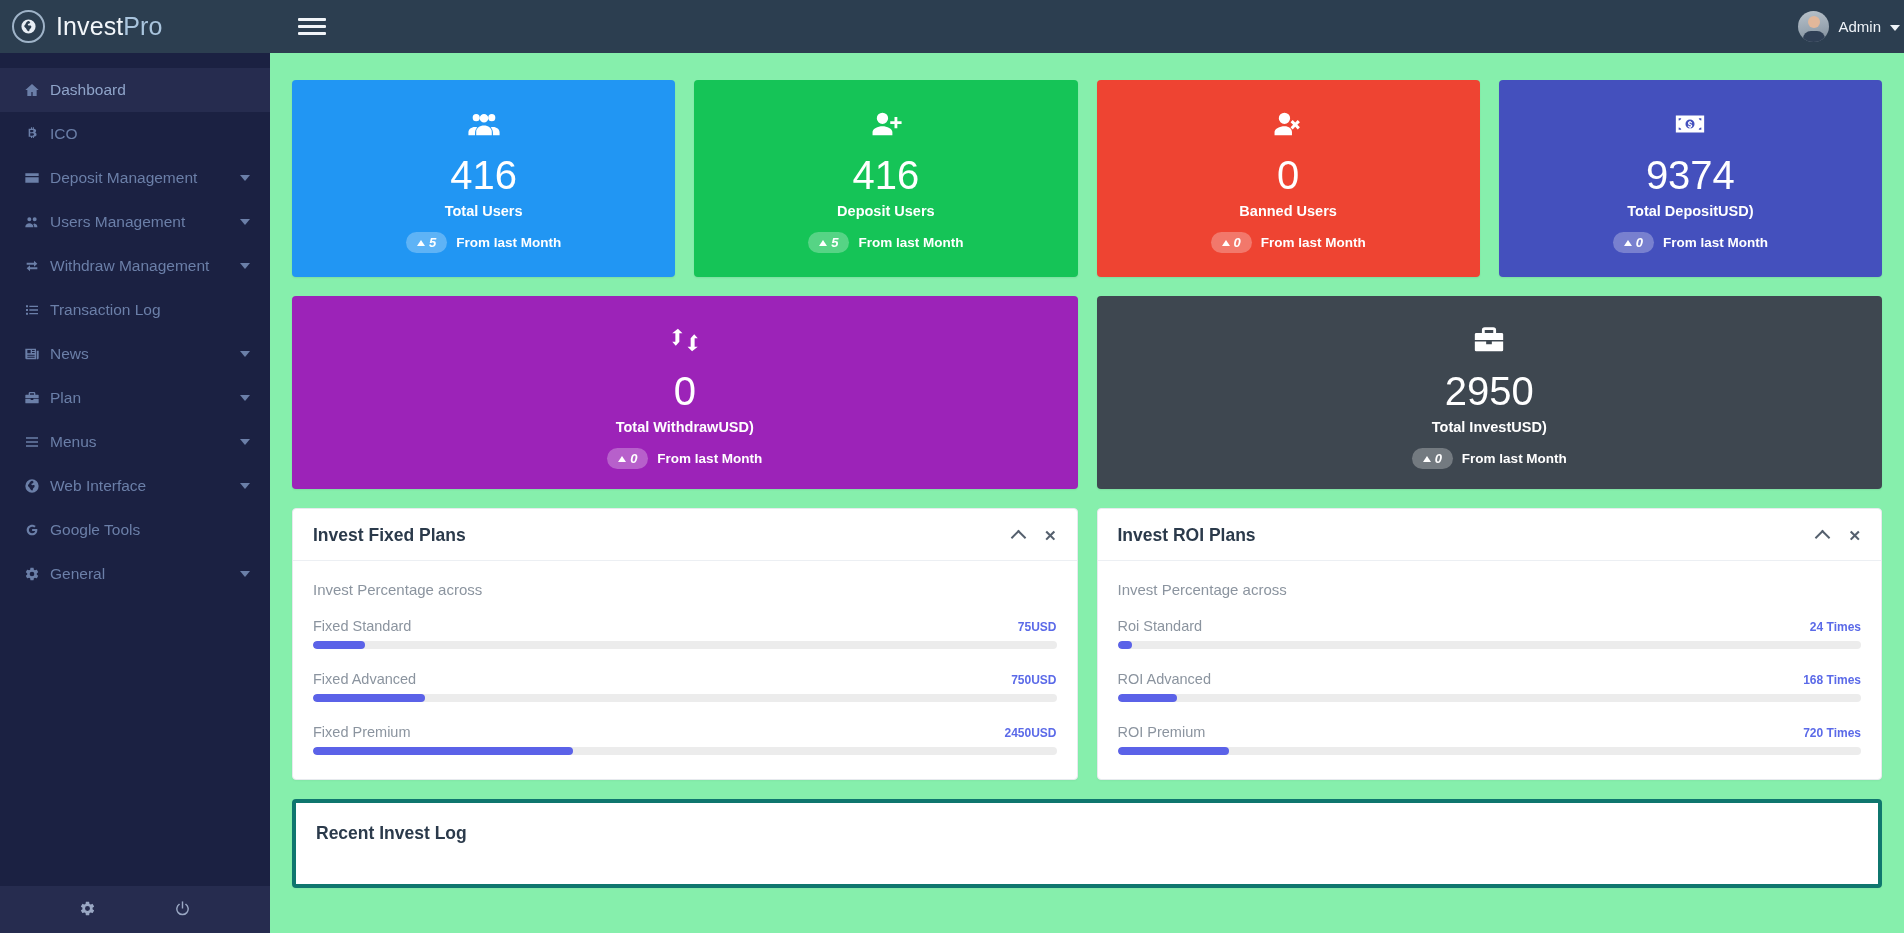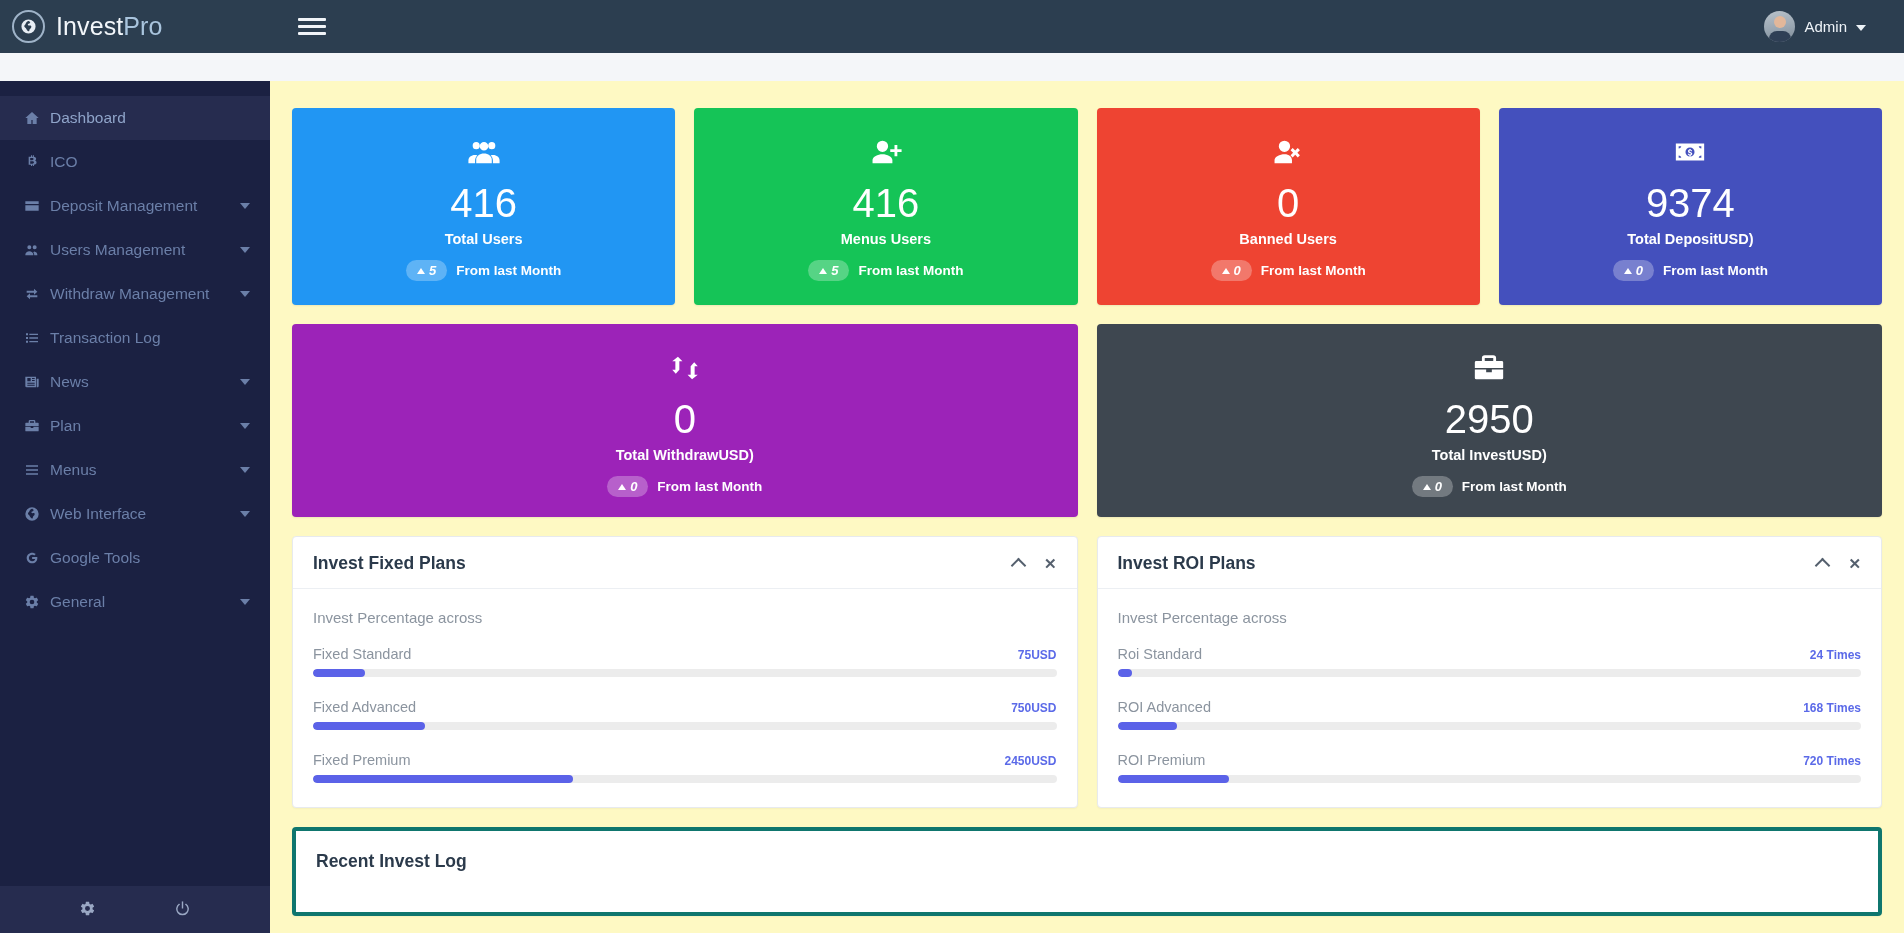--- a/index.html
+++ b/index.html
@@ -2,21 +2,21 @@
 <html><head>
 <meta charset="utf-8">
 <style>
   * { box-sizing: border-box; margin: 0; padding: 0; }
   html, body {
     width: 1904px; height: 933px;
     overflow: hidden;
     font-family: "Liberation Sans", sans-serif;
     background: #f4f6f9;
   }
-  #app { position: relative; width: 1904px; height: 933px; display: flex; flex-direction: column; gap: 28px; }
+  #app { position: relative; width: 1904px; height: 933px; display: flex; flex-direction: column; }
 
   
   .topbar {
     height: 53px; flex: 0 0 53px;
     background: #2c3e50;
     display: flex; align-items: center;
     position: relative; z-index: 30;
   }
   .brand {
     width: 270px; flex: 0 0 270px;
@@ -36,21 +36,21 @@
     width: 28px; height: 26px;
     display: flex; flex-direction: column; justify-content: center; gap: 4px;
     cursor: pointer; margin-left: 28px;
   }
   .hamburger span { display: block; height: 3px; background: #f1f4f8; border-radius: 1px; }
 
   .topbar-spacer { flex: 1 1 auto; }
 
   .user-menu {
     display: flex; align-items: center; gap: 9px;
-    padding-right: 38px; cursor: pointer;
+    padding-right: 4px; cursor: pointer;
   }
   .avatar {
     width: 31px; height: 31px; border-radius: 50%;
     background: linear-gradient(170deg,#b9c2ca 0%, #99a6b2 55%, #7e8b97 100%);
     position: relative; overflow: hidden; flex: 0 0 31px;
   }
   .avatar::before { 
     content: ""; position: absolute; left: 50%; top: 5px;
     width: 12px; height: 12px; border-radius: 50%;
     background: #e2b79a; transform: translateX(-50%);
@@ -102,21 +102,21 @@
     position: absolute; left: 0; right: 0; bottom: 0;
     height: 47px; background: #262c4f;
     display: flex; align-items: center; justify-content: space-around;
     padding: 0 40px;
   }
   .sidebar-footer .fbtn { color: #9aa8c4; font-size: 17px; cursor: pointer; line-height: 1; }
 
   
   .main {
     flex: 1 1 auto; min-width: 0;
-    background: #fef9c3;
+    background: #86efac;
     padding: 27px 22px 0 22px;
     overflow: hidden;
   }
 
   .stat-row { display: flex; gap: 19px; margin-bottom: 19px; }
   .stat-card {
     flex: 1 1 0; border-radius: 4px;
     color: #fff; text-align: center;
     padding: 24px 10px 20px;
     min-height: 197px;
@@ -355,21 +355,21 @@
               <span>From last Month</span>
             </div>
           </div>
           <div class="stat-card" style="background: rgb(21, 196, 87);">
             <div class="stat-icon">
               <svg width="34" height="34" viewBox="0 0 24 24" fill="currentColor">
                 <path d="M9.5 12a4 4 0 1 0 0-8 4 4 0 0 0 0 8zm0 1.5c-3.3 0-7 1.7-7 4.2V20h14v-2.3c0-2.5-3.7-4.2-7-4.2zM18 7h2v3h3v2h-3v3h-2v-3h-3v-2h3V7z"></path>
               </svg>
             </div>
             <div class="stat-value">416</div>
-            <div class="stat-label">Menus Users</div>
+            <div class="stat-label">Deposit Users</div>
             <div class="stat-foot">
               <span class="pill">
                 <span class="up"></span>
                 <span>5</span>
               </span>
               <span>From last Month</span>
             </div>
           </div>
           <div class="stat-card" style="background: rgb(238, 68, 50);">
             <div class="stat-icon">

